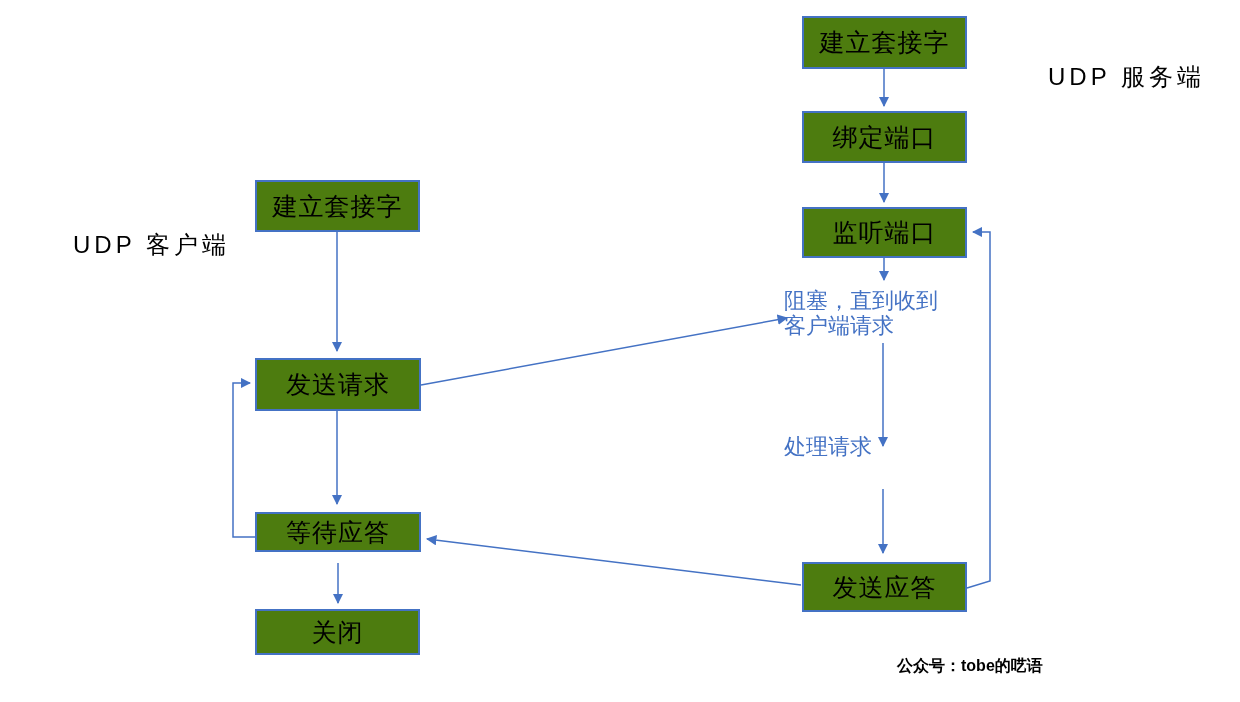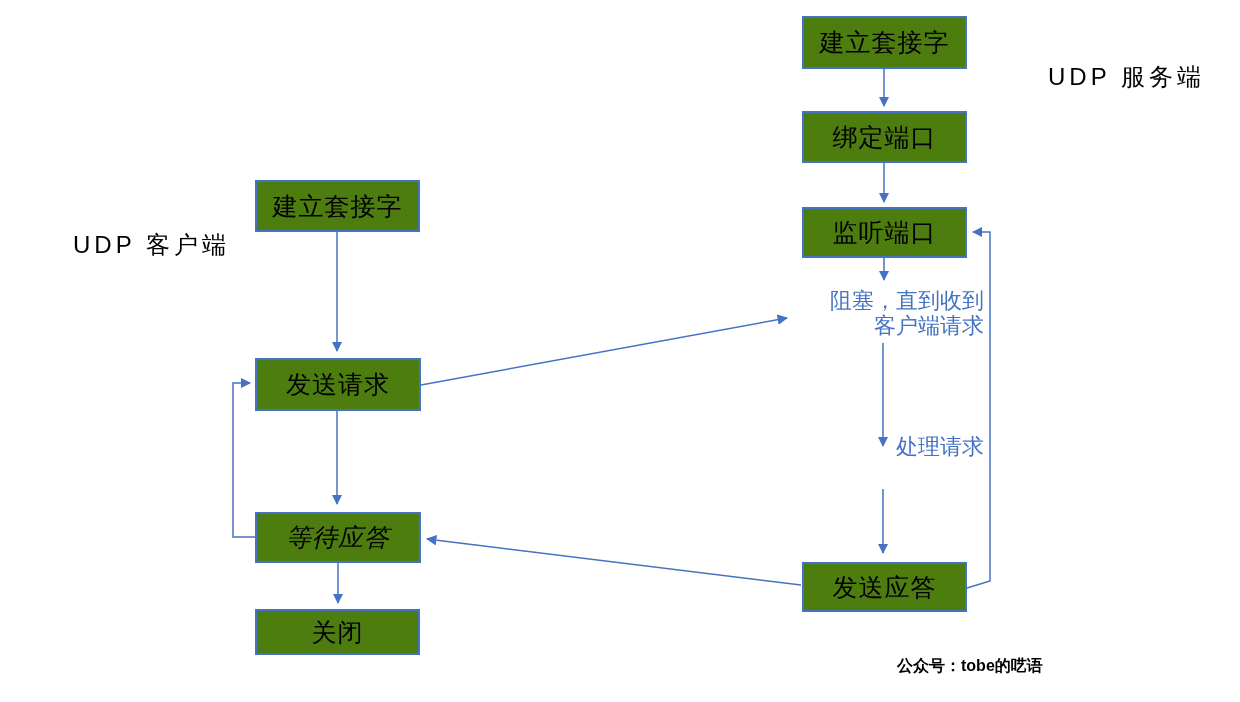--- a/index.html
+++ b/index.html
@@ -42,21 +42,21 @@
     position: absolute;
     font-size: 24px;
     letter-spacing: 4px;
     color: var(--ink);
     white-space: nowrap;
   }
   .note {
     position: absolute;
     left: 784px;
     width: 200px;
-    text-align: right;
+    text-align: left;
     color: var(--accent);
     font-size: 22px;
     line-height: 25px;
     white-space: nowrap;
   }
   .watermark {
     position: absolute;
     left: 897px;
     top: 656px;
     font-size: 16px;
@@ -91,21 +91,21 @@
 
     <line class="connector" x1="421" y1="385" x2="787" y2="318" marker-end="url(#arrowhead)"></line>
     <line class="connector" x1="801" y1="585" x2="427" y2="539" marker-end="url(#arrowhead)"></line>
   </svg>
 
   <div class="col-label" style="left:73px; top:229px;">UDP 客户端</div>
   <div class="col-label" style="left:1048px; top:61px;">UDP 服务端</div>
 
   <div class="node" style="left:255px; top:180px; height:52px;">建立套接字</div>
   <div class="node" style="left:255px; top:358px; height:53px; width:166px;">发送请求</div>
-  <div class="node" style="left:255px; top:512px; height:51px; width:166px;font-style:italic;">等待应答</div>
+  <div class="node" style="left:255px; top:512px; height:40px; width:166px;">等待应答</div>
   <div class="node" style="left:255px; top:609px; height:46px;">关闭</div>
 
   <div class="node" style="left:802px; top:16px; height:53px;">建立套接字</div>
   <div class="node" style="left:802px; top:111px; height:52px;">绑定端口</div>
   <div class="node" style="left:802px; top:562px; height:50px;">发送应答</div>
   <div class="node" style="left:802px; top:207px; height:51px;">监听端口</div>
 
   <div class="note" style="top:288px;">
     <div>阻塞，直到收到</div>
     <div>客户端请求</div>

